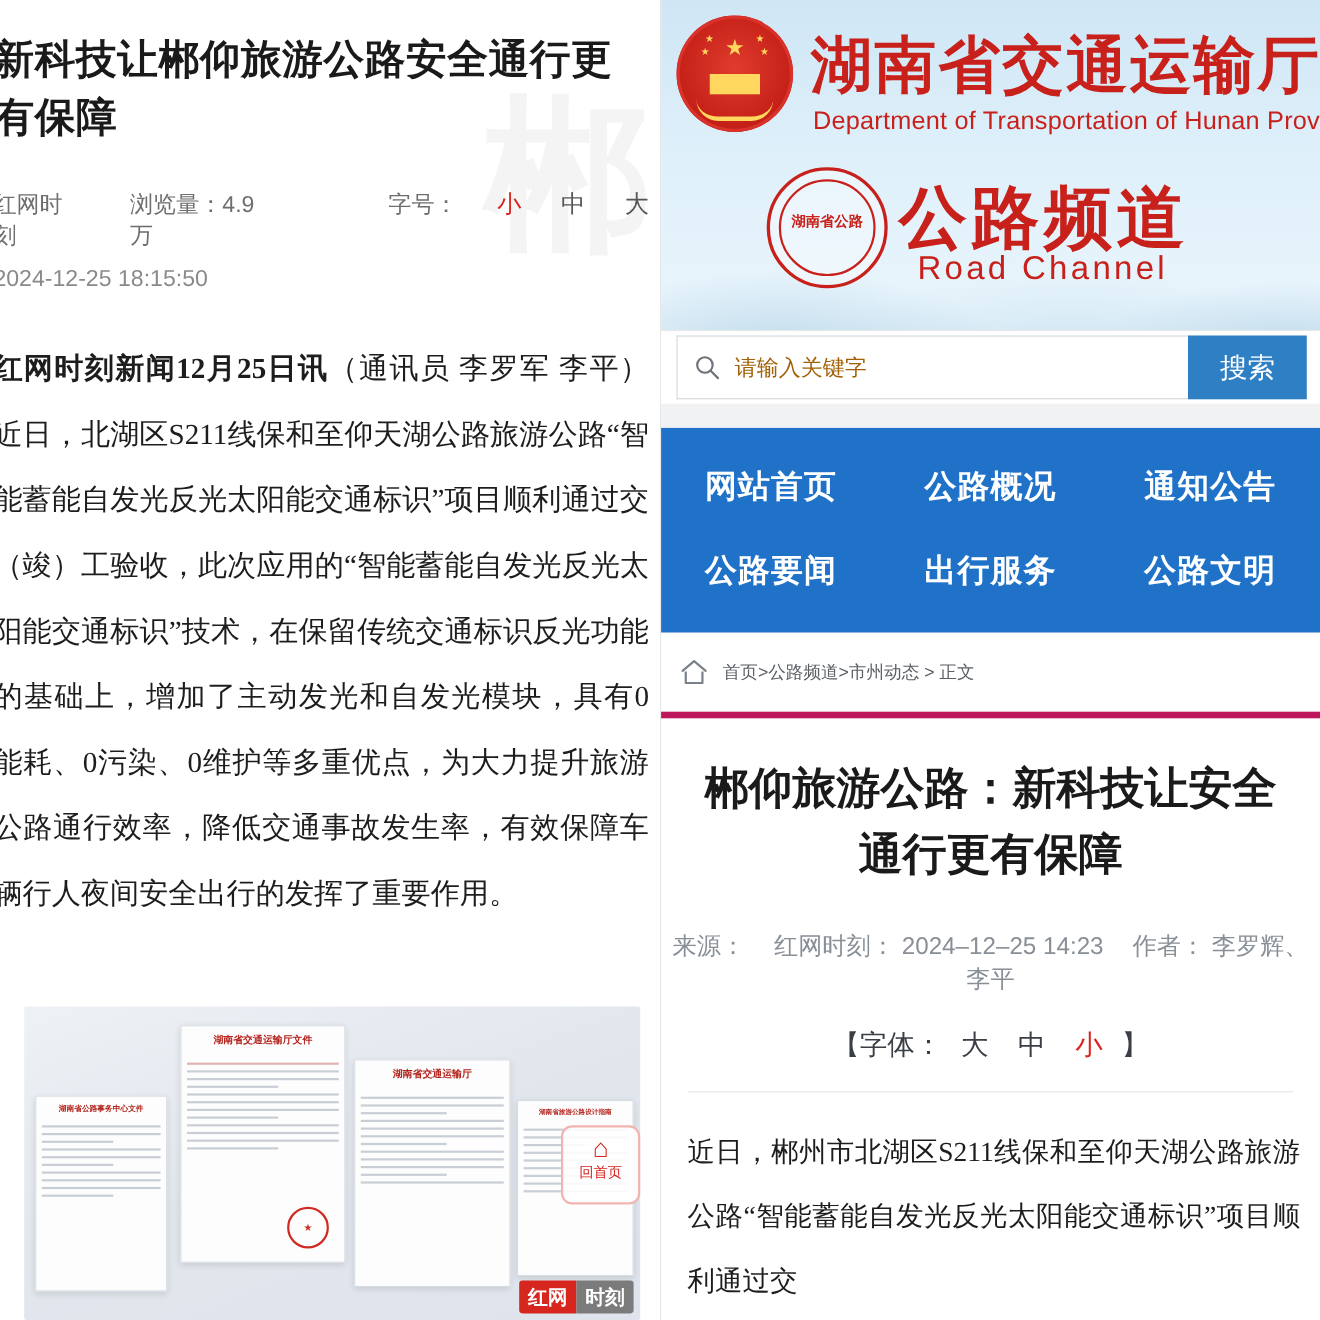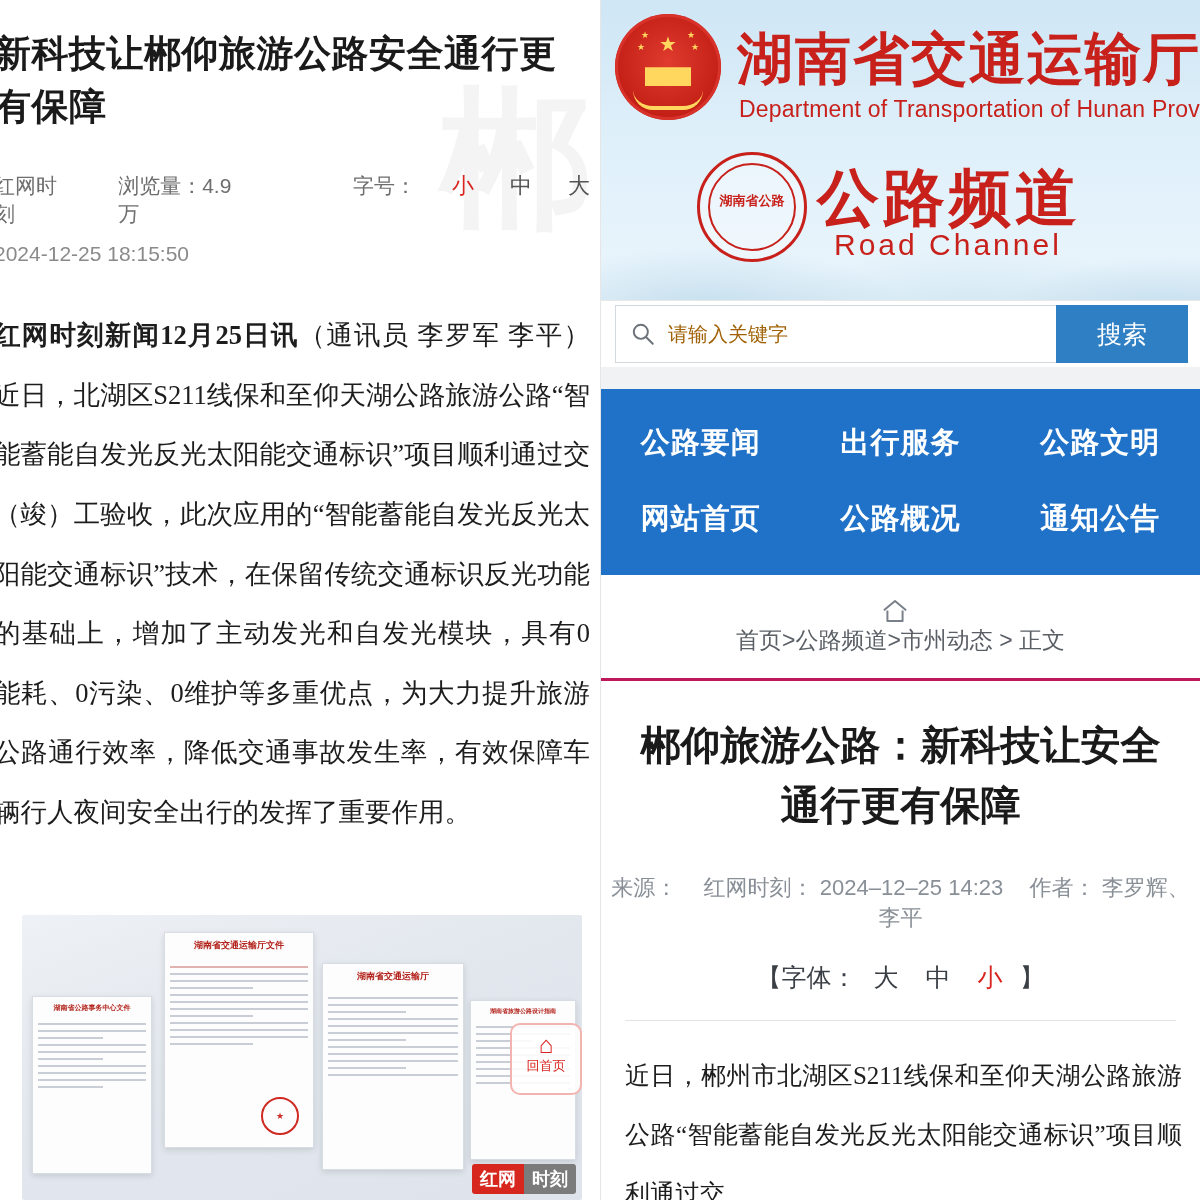--- a/index.html
+++ b/index.html
@@ -320,21 +320,21 @@
   .search-icon {
     width: 26px; height: 26px;
     margin-right: 12px;
     flex: none;
   }
   .search-input-text {
     font-size: 20px;
     color: #a16207;
   }
   .search-btn {
-    width: 132px;
+    width: 108px;
     margin: 4px 12px 4px 0;
     background: #2f7fc4;
     color: #fff;
     font-size: 25px;
     display: flex;
     align-items: center;
     justify-content: center;
   }
   .divider-gray {
     height: 22px;
@@ -353,24 +353,23 @@
     color: #fff;
     font-size: 29px;
     font-weight: bold;
     padding: 18px 0;
     letter-spacing: 1px;
   }
   .breadcrumb {
     display: flex;
     align-items: center;
     padding: 22px 16px;
-    font-size: 23px;
+    font-size: 16px;
     color: #5a5f66;
-    border-bottom: 3px solid #be185d;
-    flex-direction: column;
+    border-bottom: 6px solid #be185d;
   }
   .home-icon { width: 28px; height: 28px; margin-right: 12px; flex:none; }
   .news-title {
     margin: 34px 28px 0 28px;
     font-size: 40px;
     font-weight: bold;
     line-height: 1.5;
     text-align: center;
     color: #1a1a1a;
   }
@@ -545,28 +544,28 @@
         </svg>
         <span class="search-input-text">请输入关键字</span>
       </div>
       <div class="search-btn">搜索</div>
     </div>
 
     <div class="divider-gray"></div>
 
     <div class="navgrid">
       <div class="navrow">
+        <div class="navcell">网站首页</div>
+        <div class="navcell">公路概况</div>
+        <div class="navcell">通知公告</div>
+      </div>
+      <div class="navrow">
         <div class="navcell">公路要闻</div>
         <div class="navcell">出行服务</div>
         <div class="navcell">公路文明</div>
-      </div>
-      <div class="navrow">
-        <div class="navcell">网站首页</div>
-        <div class="navcell">公路概况</div>
-        <div class="navcell">通知公告</div>
       </div>
     </div>
 
     <div class="breadcrumb">
       <svg class="home-icon" viewBox="0 0 24 24">
         <path d="M3 11 L12 3.5 L21 11" fill="none" stroke="#7a8089" stroke-width="1.7" stroke-linecap="round" stroke-linejoin="round"></path>
         <path d="M5.5 11.5 V20.5 H18.5 V11.5" fill="none" stroke="#7a8089" stroke-width="1.7" stroke-linejoin="round"></path>
       </svg>
       <span>首页&gt;公路频道&gt;市州动态 &gt; 正文</span>
     </div>

